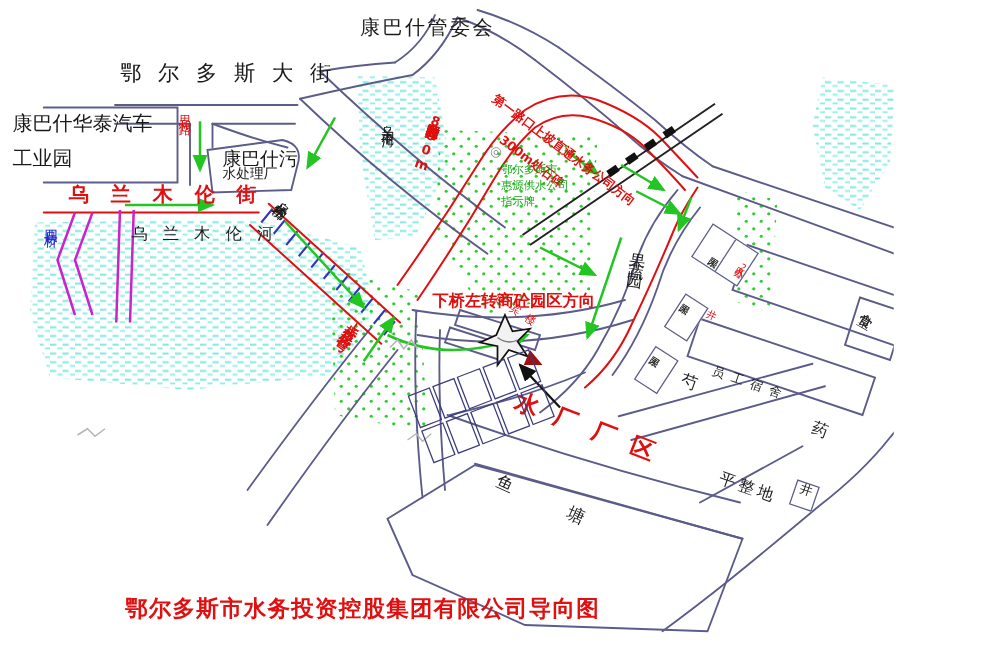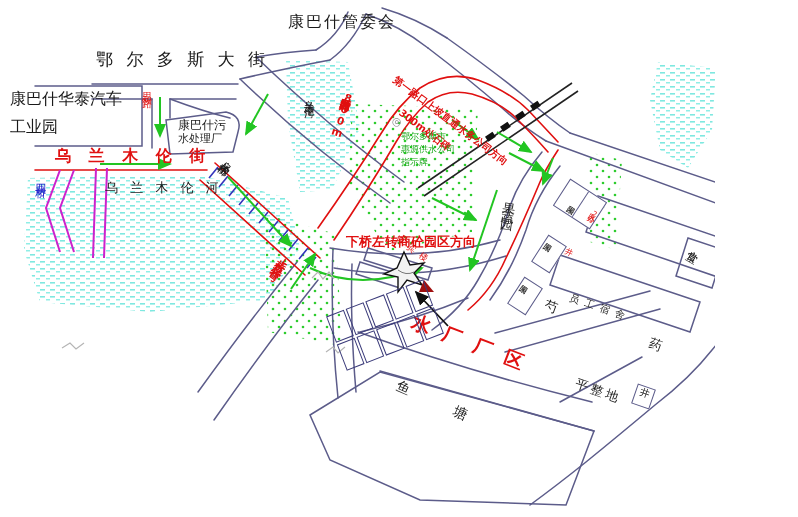--- a/index.html
+++ b/index.html
@@ -189,21 +189,21 @@
 
   <div class="lbl" style="left:288px;top:13px;font-size:16px;letter-spacing:2px;">康巴什管委会</div>
 
   <div class="lbl" style="left:10px;top:90px;font-size:16px;">康巴什华泰汽车</div>
 
   <div class="lbl" style="left:96px;top:50px;font-size:17px;letter-spacing:4px;">鄂 尔 多 斯 大 街</div>
   <div class="lbl" style="left:10px;top:118px;font-size:16px;">工业园</div>
 
   <div class="lbl red vert" style="left:141px;top:84px;font-size:10px;letter-spacing:3px;">思和路</div>
 
-  <div class="lbl" style="left:178px;top:119px;font-size:12px;">康巴什污</div>
+  <div class="lbl" style="left:178px;top:119px;font-size:15px;">康巴什污</div>
   <div class="lbl" style="left:178px;top:133px;font-size:11px;">水处理厂</div>
 
   <div class="lbl red" style="left:55px;top:147px;font-size:16px;letter-spacing:6px;font-weight:bold;">乌 兰 木 伦 街</div>
 
   <div class="lbl blue vert" style="left:33px;top:175px;font-size:11px;letter-spacing:2px;">四号桥</div>
 
   <div class="lbl" style="left:105px;top:181px;font-size:13px;letter-spacing:4px;">乌 兰 木 伦 河</div>
   <div class="lbl vert" style="left:303px;top:92px;font-size:10px;letter-spacing:2px;">乌兰木伦河</div>
 
   <div class="lbl vert" style="left:228px;top:156px;font-size:11px;letter-spacing:1px;transform:rotate(42deg);transform-origin:top center;">乌兰木伦桥</div>
@@ -259,14 +259,15 @@
       <div></div>
       <div></div>
       <div></div>
     <div></div>
       <div></div>
       <div></div>
       <div></div>
       <div></div>
   </div>
 
+  <div class="lbl red banner" style="left:100px;top:478px;font-size:18px;">鄂尔多斯市水务投资控股集团有限公司导向图</div>
 
 </div>
 
 </body></html>

